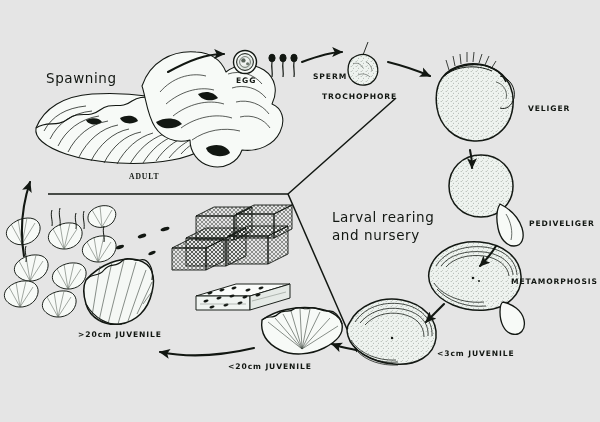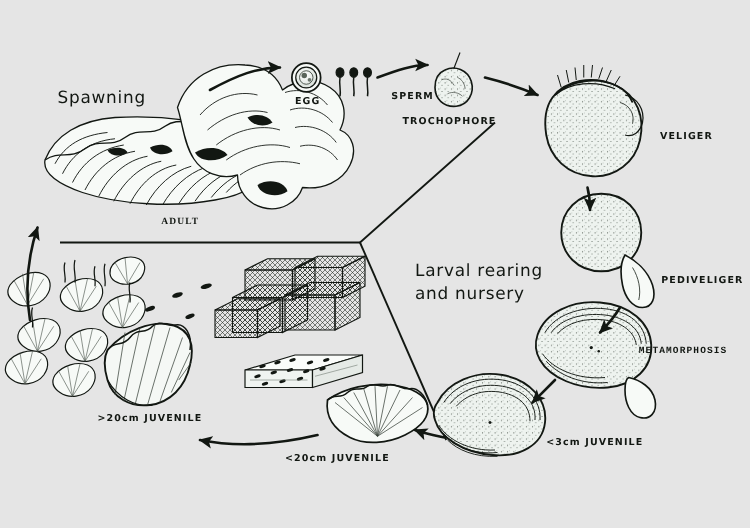--- a/index.html
+++ b/index.html
@@ -449,21 +449,21 @@
   <div class="lbl cap" style="left:236px; top:76px;">EGG</div>
 
   <div class="lbl cap" style="left:313px; top:72px;">SPERM</div>
 
   <div class="lbl cap" style="left:322px; top:92px;">TROCHOPHORE</div>
 
   <div class="lbl cap" style="left:514px; top:104px;margin-left:14px;">VELIGER</div>
 
   <div class="lbl cap" style="left:529px; top:219px;">PEDIVELIGER</div>
 
-  <div class="lbl cap" style="left:511px; top:277px;font-family:Liberation Mono, monospace;">METAMORPHOSIS</div>
+  <div class="lbl cap" style="left:511px; top:277px;">METAMORPHOSIS</div>
 
   <div class="lbl cap" style="left:437px; top:349px;">&lt;3cm JUVENILE</div>
 
   <div class="lbl cap" style="left:228px; top:362px;">&lt;20cm JUVENILE</div>
 
   <div class="lbl cap" style="left:78px; top:330px;">&gt;20cm JUVENILE</div>
 
 </div>
 
 </body></html>

